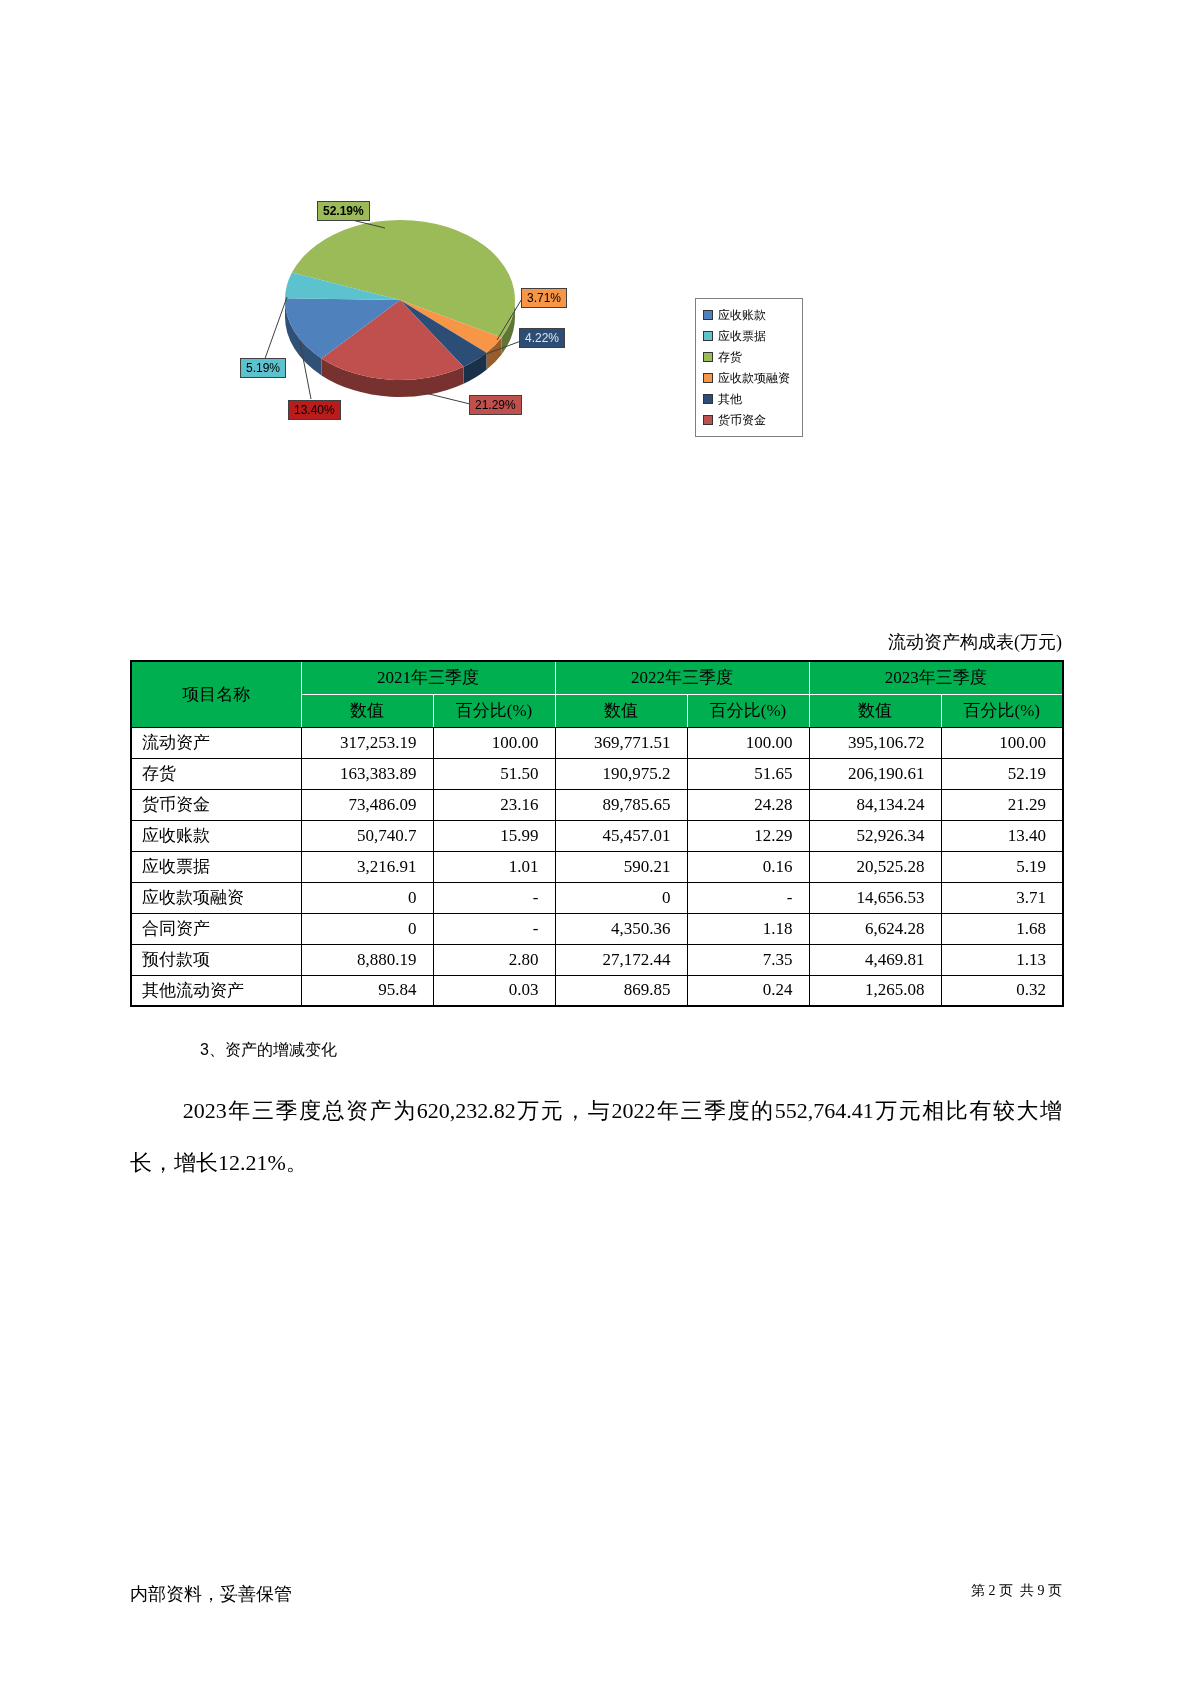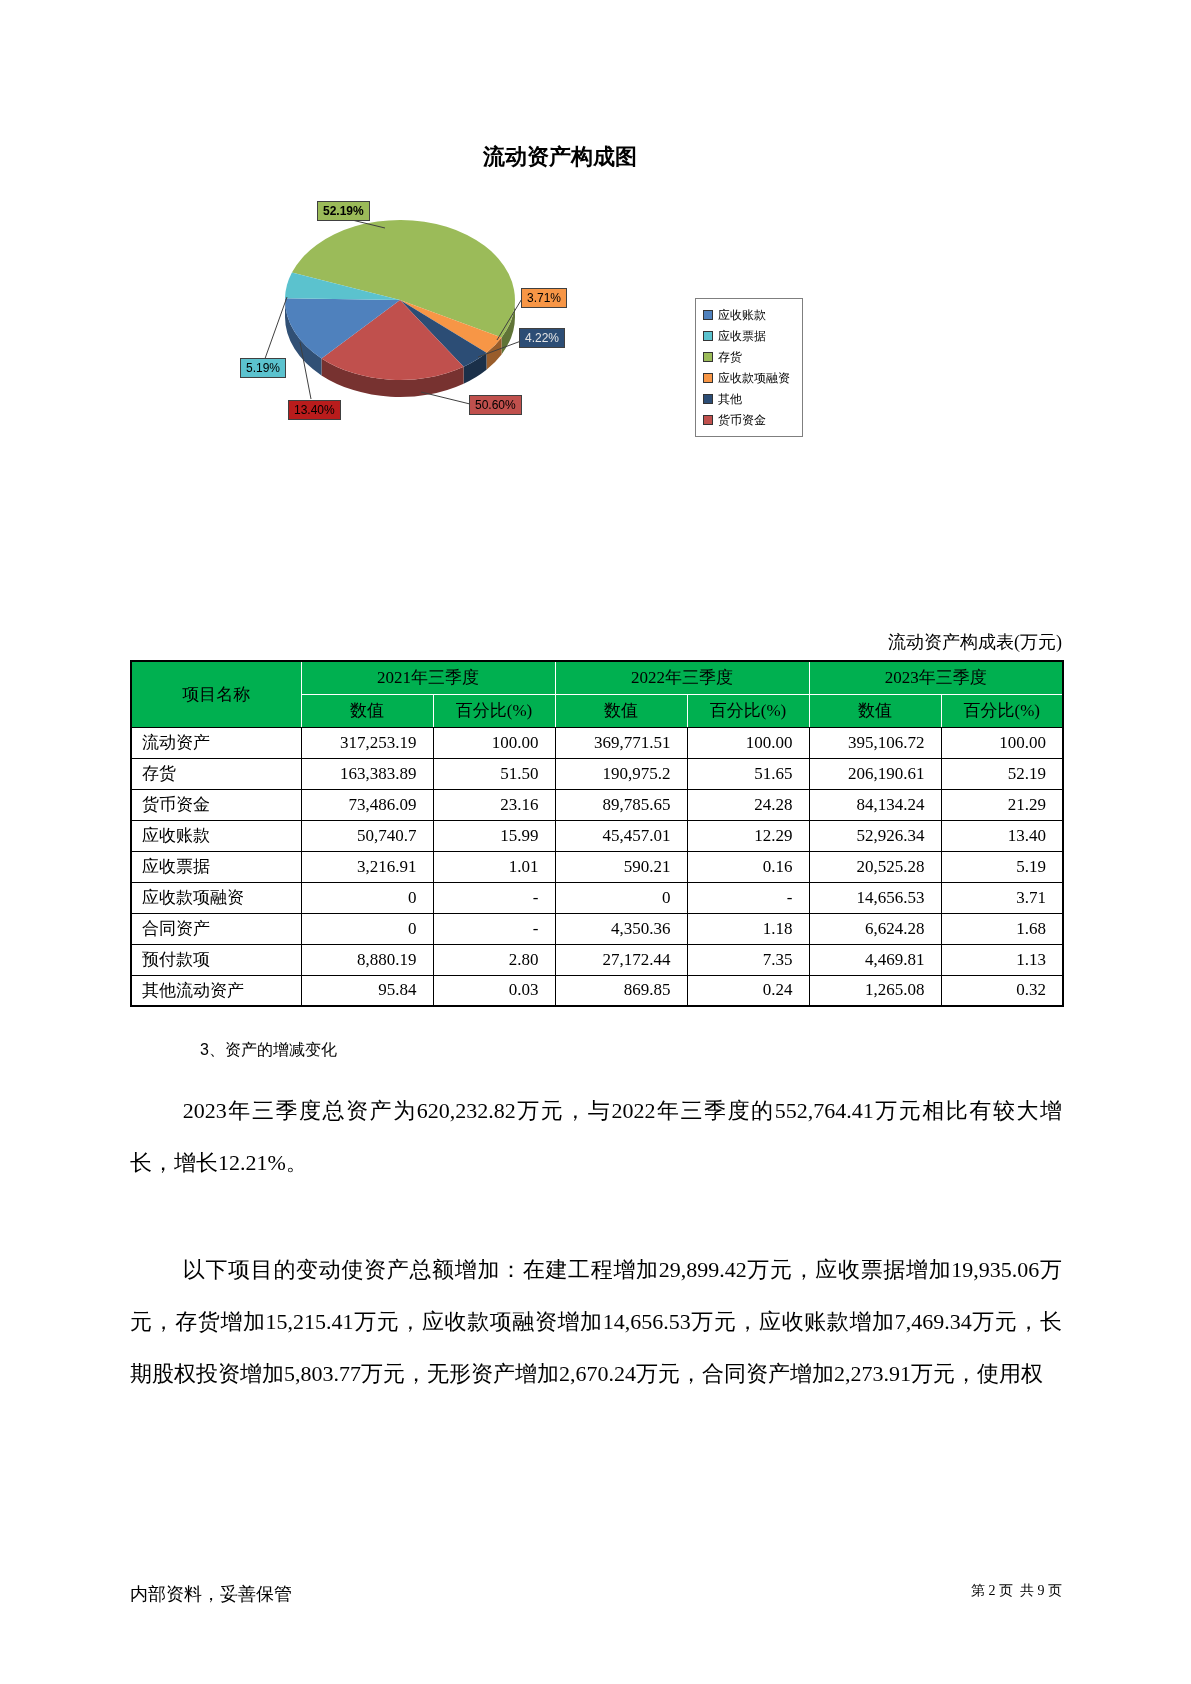--- a/index.html
+++ b/index.html
@@ -57,21 +57,20 @@
     font-size:22px; line-height:52px; text-align:justify; text-indent:2.4em;
   }
   .footer-left  { position:absolute; left:130px; top:1582px; font-size:18px; white-space:pre; }
   .footer-right { position:absolute; right:129px; top:1582px; font-size:14px; white-space:pre; }
 </style>
 </head>
 <body>
 
 <div class="page" id="page">
 
-  <div class="chart-title">流动资产构成图</div>
 
   <svg id="pie-svg" width="380" height="245">
       <path d="M 295.0 115.0 A 115 80 0 0 1 281.6 152.4 v 17 A 115 80 0 0 0 295.0 132.0 Z" fill="rgb(96,116,55)"></path>
       <path d="M 281.6 152.4 A 115 80 0 0 1 266.5 167.7 v 17 A 115 80 0 0 0 281.6 169.4 Z" fill="rgb(153,93,43)"></path>
       <path d="M 266.5 167.7 A 115 80 0 0 1 243.6 181.7 v 17 A 115 80 0 0 0 266.5 184.7 Z" fill="rgb(27,48,73)"></path>
       <path d="M 243.6 181.7 A 115 80 0 0 1 101.5 173.4 v 17 A 115 80 0 0 0 243.6 198.7 Z" fill="rgb(119,50,48)"></path>
       <path d="M 101.5 173.4 A 115 80 0 0 1 65.0 115.0 v 17 A 115 80 0 0 0 101.5 190.4 Z" fill="rgb(49,80,117)"></path>
       <path d="M 180 115 L 71.9 87.6 A 115 80 0 1 1 281.6 152.4 Z" fill="#9BBB59"></path>
       <path d="M 180 115 L 281.6 152.4 A 115 80 0 0 1 266.5 167.7 Z" fill="#F79646"></path>
       <path d="M 180 115 L 266.5 167.7 A 115 80 0 0 1 243.6 181.7 Z" fill="#2C4D75"></path>
@@ -221,23 +220,22 @@
           <td class="c-num">869.85</td>
           <td class="c-num">0.24</td>
           <td class="c-num">1,265.08</td>
           <td class="c-num">0.32</td>
         </tr>
       </tbody>
   </table>
 
   <div class="sec-heading" style="top:1040px">3、资产的增减变化</div>
   <div class="body-para" style="top:1085px">2023年三季度总资产为620,232.82万元，与2022年三季度的552,764.41万元相比有较大增长，增长12.21%。</div>
-  <div class="body-para" style="top:1244px">以下项目的变动使资产总额增加：在建工程增加29,899.42万元，应收票据增加19,935.06万元，存货增加15,215.41万元，应收款项融资增加14,656.53万元，应收账款增加7,469.34万元，长期股权投资增加5,803.77万元，无形资产增加2,670.24万元，合同资产增加2,273.91万元，使用权</div>
 
   <div class="footer-left">内部资料，妥善保管</div>
   <div class="footer-right">第 2 页  共 9 页</div>
 <div class="pie-label" style="left: 288px; top: 400px; background: #b91c1c; color: rgb(0, 0, 0);">13.40%</div>
     <div class="pie-label" style="left: 240px; top: 358px; background: rgb(91, 194, 206); color: rgb(0, 0, 0);">5.19%</div>
     <div class="pie-label" style="left: 317px; top: 201px; background: rgb(155, 187, 89); color: rgb(0, 0, 0); font-weight: bold;">52.19%</div>
     <div class="pie-label" style="left: 521px; top: 288px; background: rgb(247, 150, 70); color: rgb(0, 0, 0);">3.71%</div>
     <div class="pie-label" style="left: 519px; top: 328px; background: rgb(44, 77, 117); color: #e5e5e5;">4.22%</div>
-    <div class="pie-label" style="left: 469px; top: 395px; background: rgb(192, 80, 77); color: rgb(0, 0, 0);">50.60%</div>
+    <div class="pie-label" style="left: 469px; top: 395px; background: rgb(192, 80, 77); color: rgb(0, 0, 0);">21.29%</div>
   </div>
 
 </body></html>

